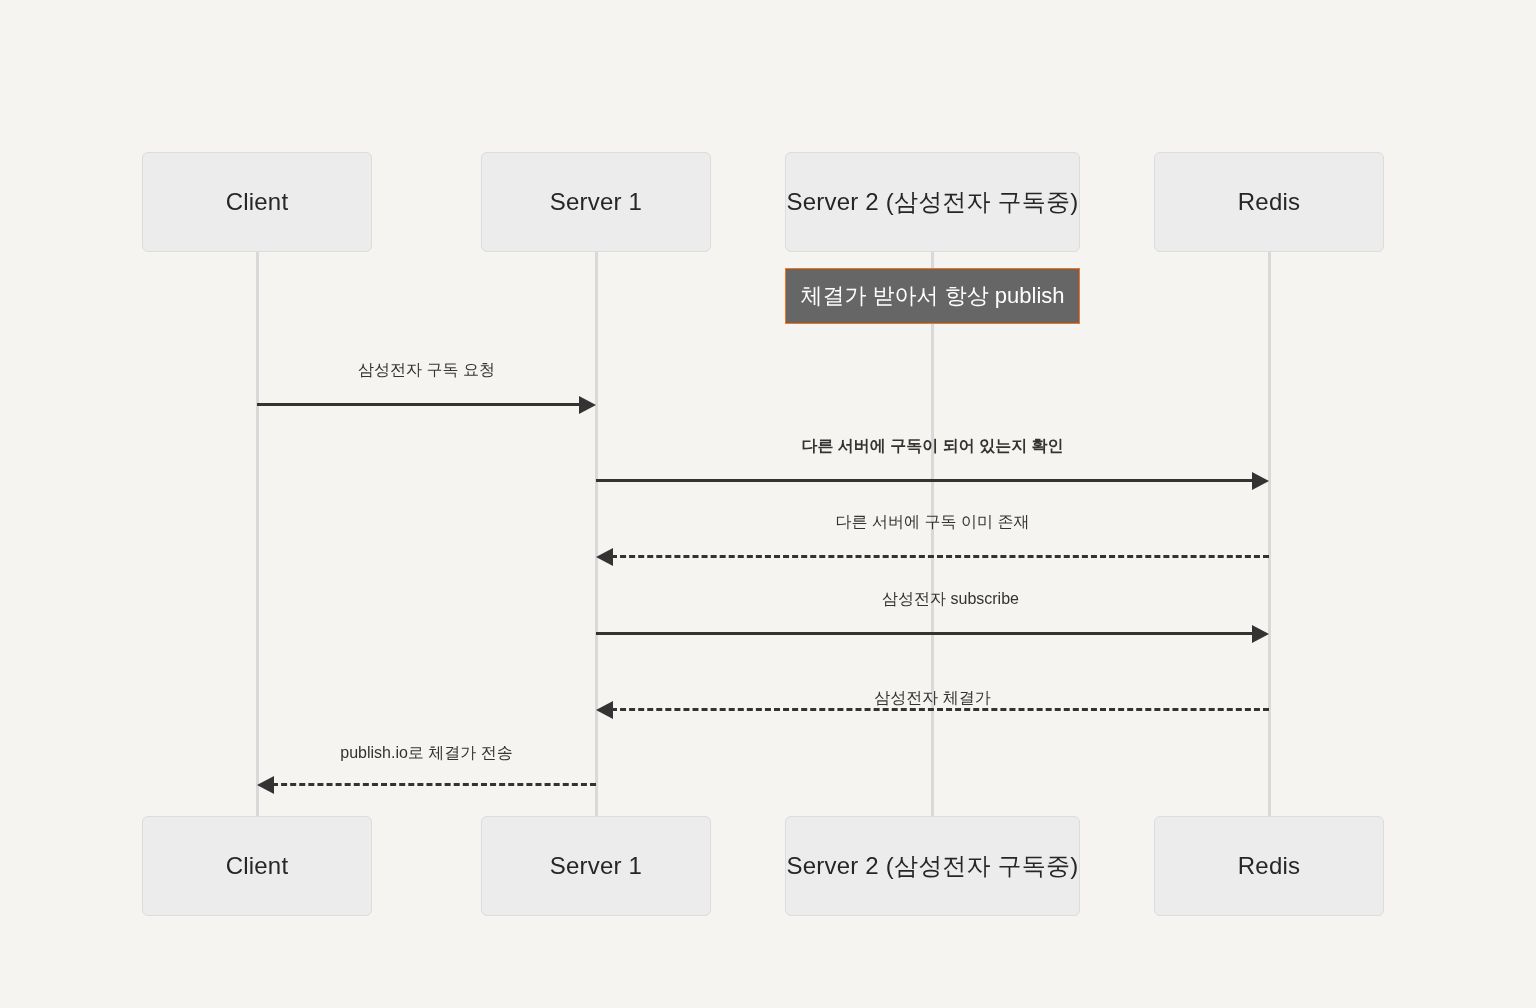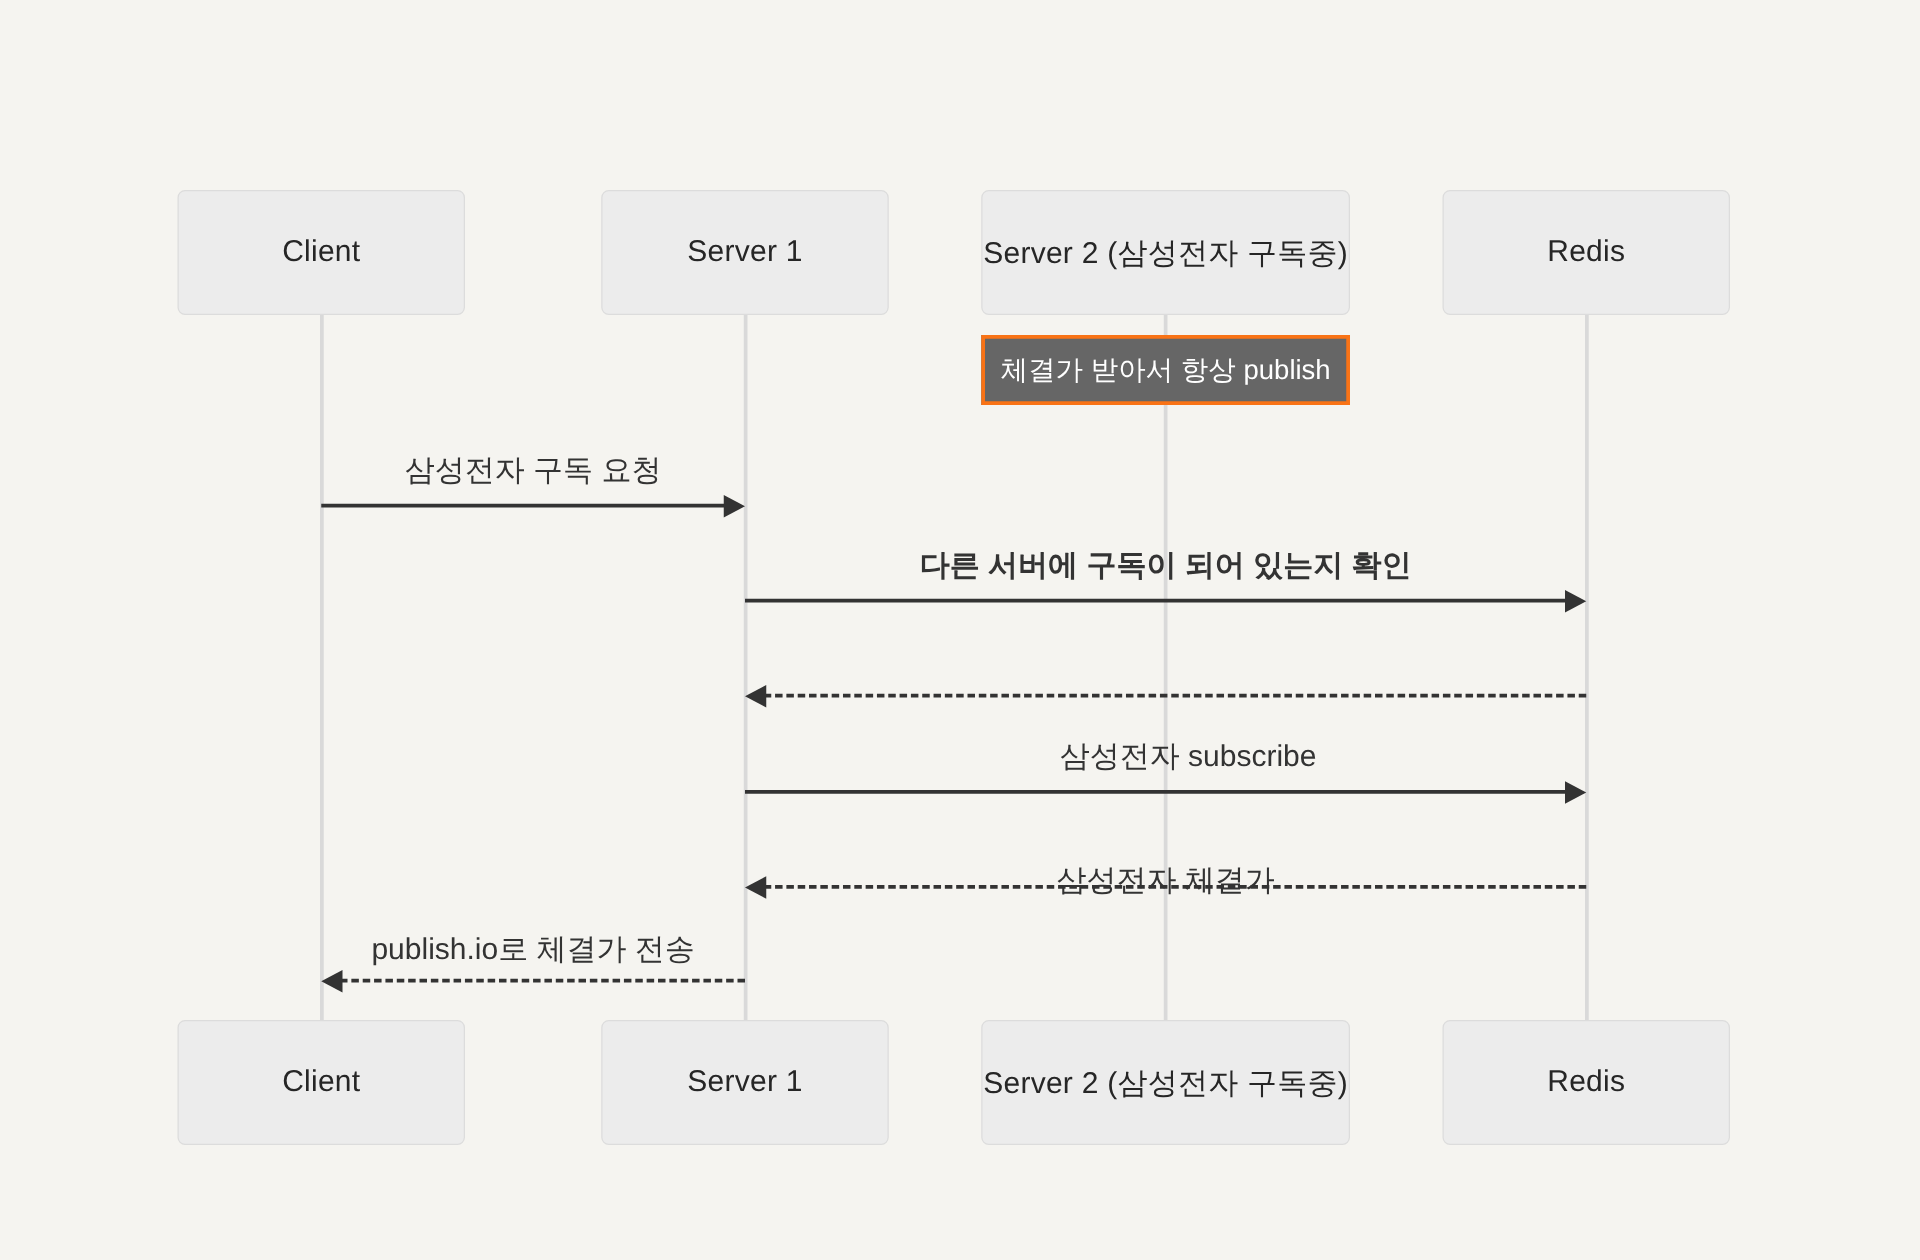--- a/index.html
+++ b/index.html
@@ -37,21 +37,21 @@
   
   .lifeline {
     position: absolute;
     width: 3px;
     background: #d9d9d9;
   }
   
   .msg-label {
     position: absolute;
     color: #333333;
-    font-size: 24px;
+    font-size: 16px;
     white-space: nowrap;
     text-align: center;
     transform: translateX(-50%);
   }
   .msg-line {
     position: absolute;
     height: 0;
     border-top: 3px solid #333333;
   }
   .msg-line.dashed {
@@ -68,21 +68,21 @@
     border-left: 17px solid #333333;
   }
   .arrow-head.left {
     border-right: 17px solid #333333;
   }
   
   .note {
     position: absolute;
     box-sizing: border-box;
     background: #666666;
-    border: 3px solid #f97316;
+    border: 1px solid #f97316;
     color: #ffffff;
     font-size: 22px;
     display: flex;
     align-items: center;
     justify-content: center;
     white-space: nowrap;
   }
 </style>
 </head>
 <body>
@@ -120,20 +120,21 @@
       <span>체결가 받아서 항상 publish</span>
     </div>
     <div class="msg-line" style="top: 403px; left: 257px; width: 324px;"></div>
     <div class="arrow-head right" style="top: 396px; left: 579px;"></div>
     <div class="msg-label" style="left: 426.5px; top: 360px;">삼성전자 구독 요청</div>
     <div class="msg-line" style="top: 479px; left: 596px; width: 658px;"></div>
     <div class="arrow-head right" style="top: 472px; left: 1252px;"></div>
     <div class="msg-label" style="left: 932.5px; top: 436px; font-weight: bold;">다른 서버에 구독이 되어 있는지 확인</div>
     <div class="msg-line dashed" style="top: 555px; left: 611px; width: 658px;"></div>
     <div class="arrow-head left" style="top: 548px; left: 596px;"></div>
+    <div class="msg-label" style="left: 932.5px; top: 512px;">다른 서버에 구독 이미 존재</div>
     <div class="msg-line" style="top: 632px; left: 596px; width: 658px;"></div>
     <div class="arrow-head right" style="top: 625px; left: 1252px;"></div>
     <div class="msg-label" style="left: 932.5px; top: 589px; margin-left: 18px;">삼성전자 subscribe</div>
     <div class="msg-line dashed" style="top: 708px; left: 611px; width: 658px;"></div>
     <div class="arrow-head left" style="top: 701px; left: 596px;"></div>
     <div class="msg-label" style="left: 932.5px; top: 665px; margin-top: 23px;">삼성전자 체결가</div>
     <div class="msg-line dashed" style="top: 783px; left: 272px; width: 324px;"></div>
     <div class="arrow-head left" style="top: 776px; left: 257px;"></div>
     <div class="msg-label" style="left: 426.5px; top: 743px;">publish.io로 체결가 전송</div>
   </div>

